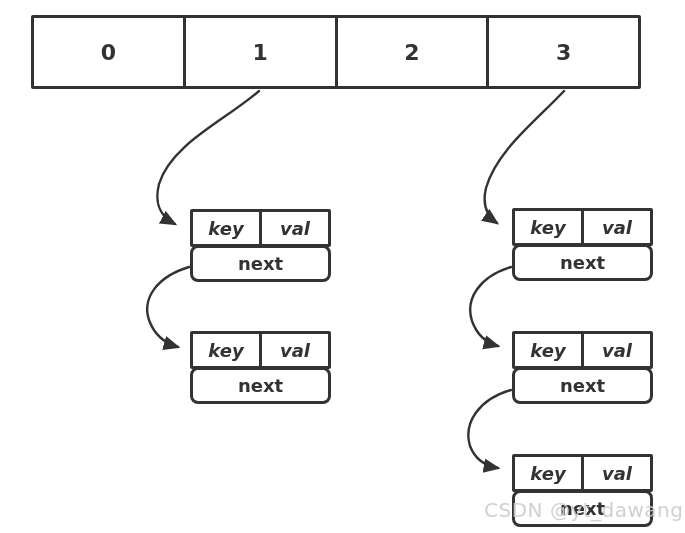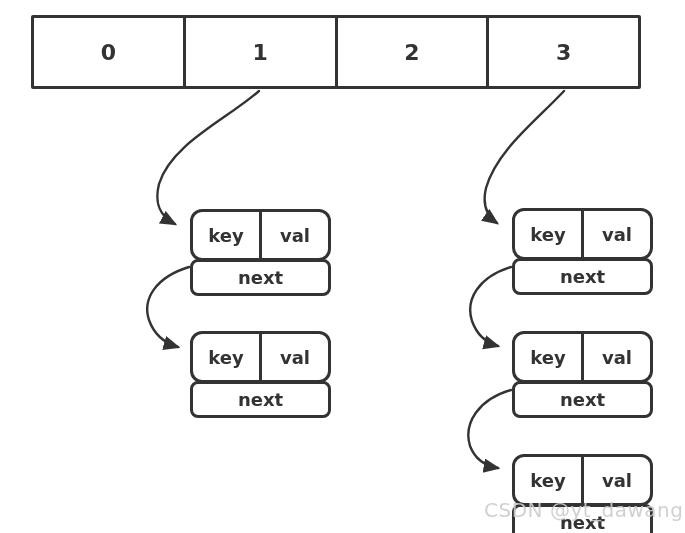--- a/index.html
+++ b/index.html
@@ -23,23 +23,23 @@
   .array-cell{
     flex:1;display:flex;align-items:center;justify-content:center;
     border-right:3px solid var(--stroke);
     font-size:22px;font-weight:700;
   }
   .array-cell:last-child{border-right:none;}
 
   
   .node{position:absolute;width:141px;}
   .kv-row{
-    display:flex;height:52px;border:3px solid var(--stroke);
-    border-radius:12px;box-sizing:border-box;background:var(--bg);
-    position:relative;z-index:2;
+    display:flex;height:38px;border:3px solid var(--stroke);
+    border-radius:2px;box-sizing:border-box;background:var(--bg);
+    position:relative;z-index:2;font-style:italic;
   }
   .kv-cell{
     flex:1;display:flex;align-items:center;justify-content:center;
     font-size:18px;font-weight:700;
   }
   .kv-cell.key{border-right:3px solid var(--stroke);}
   .next-row{
     height:37px;margin-top:-2px;border:3px solid var(--stroke);
     border-radius:8px;box-sizing:border-box;background:var(--bg);
     display:flex;align-items:center;justify-content:center;

